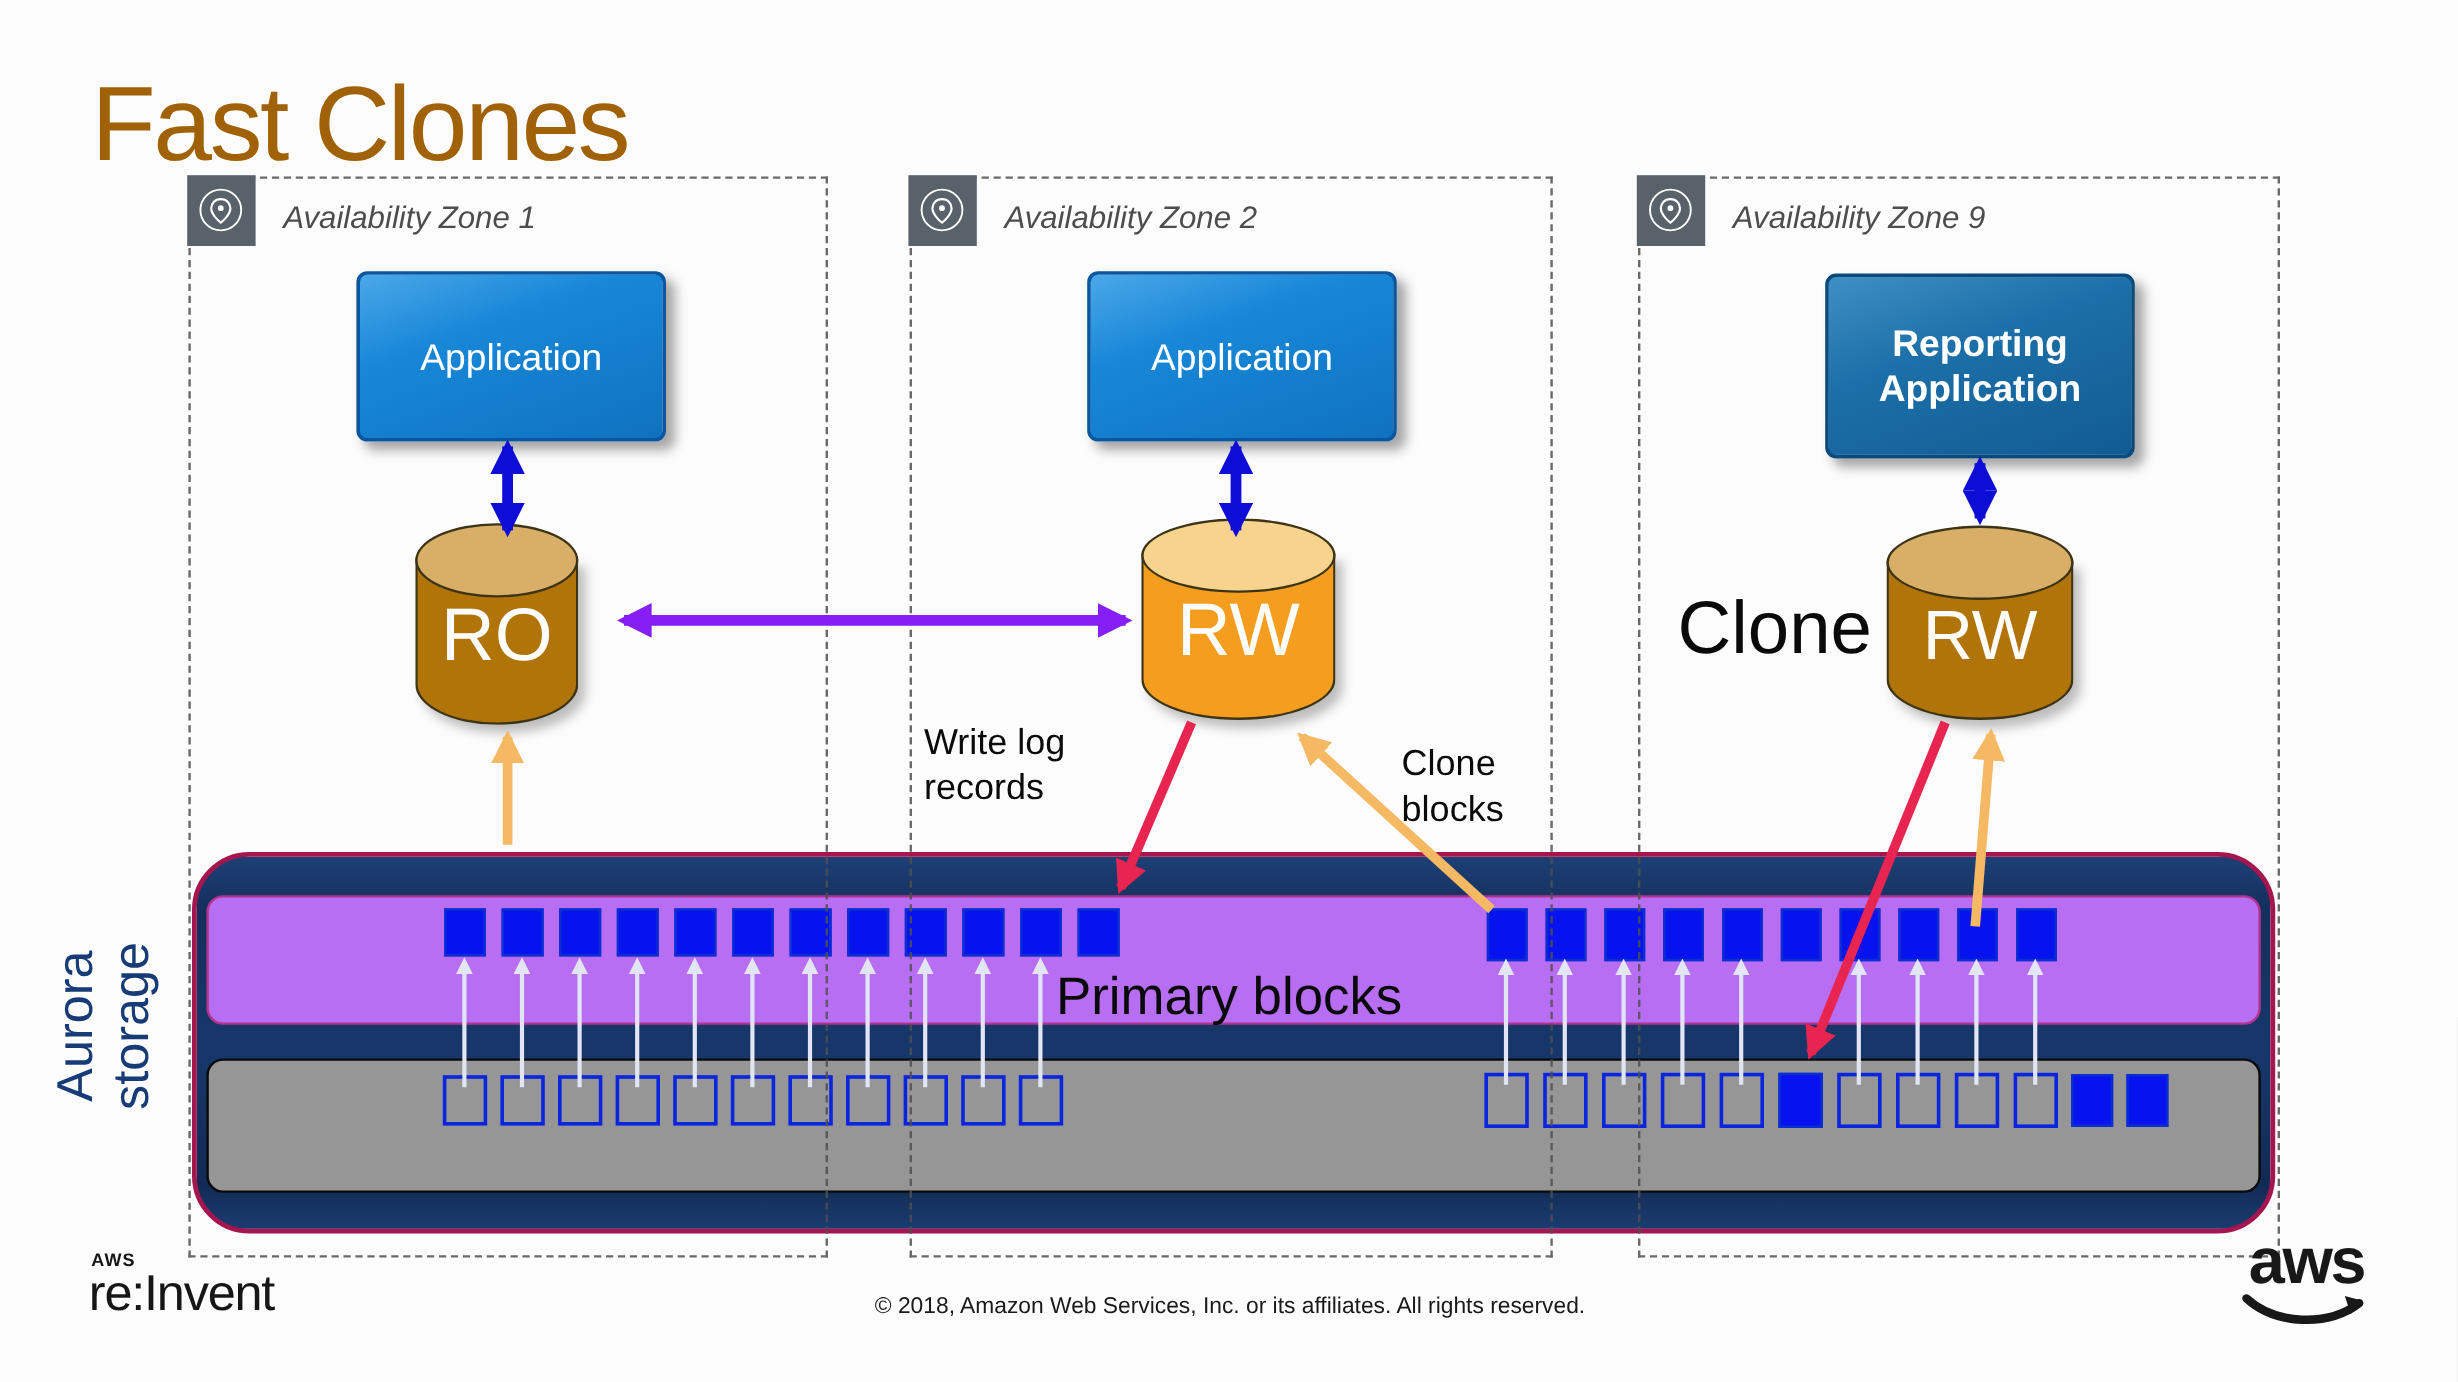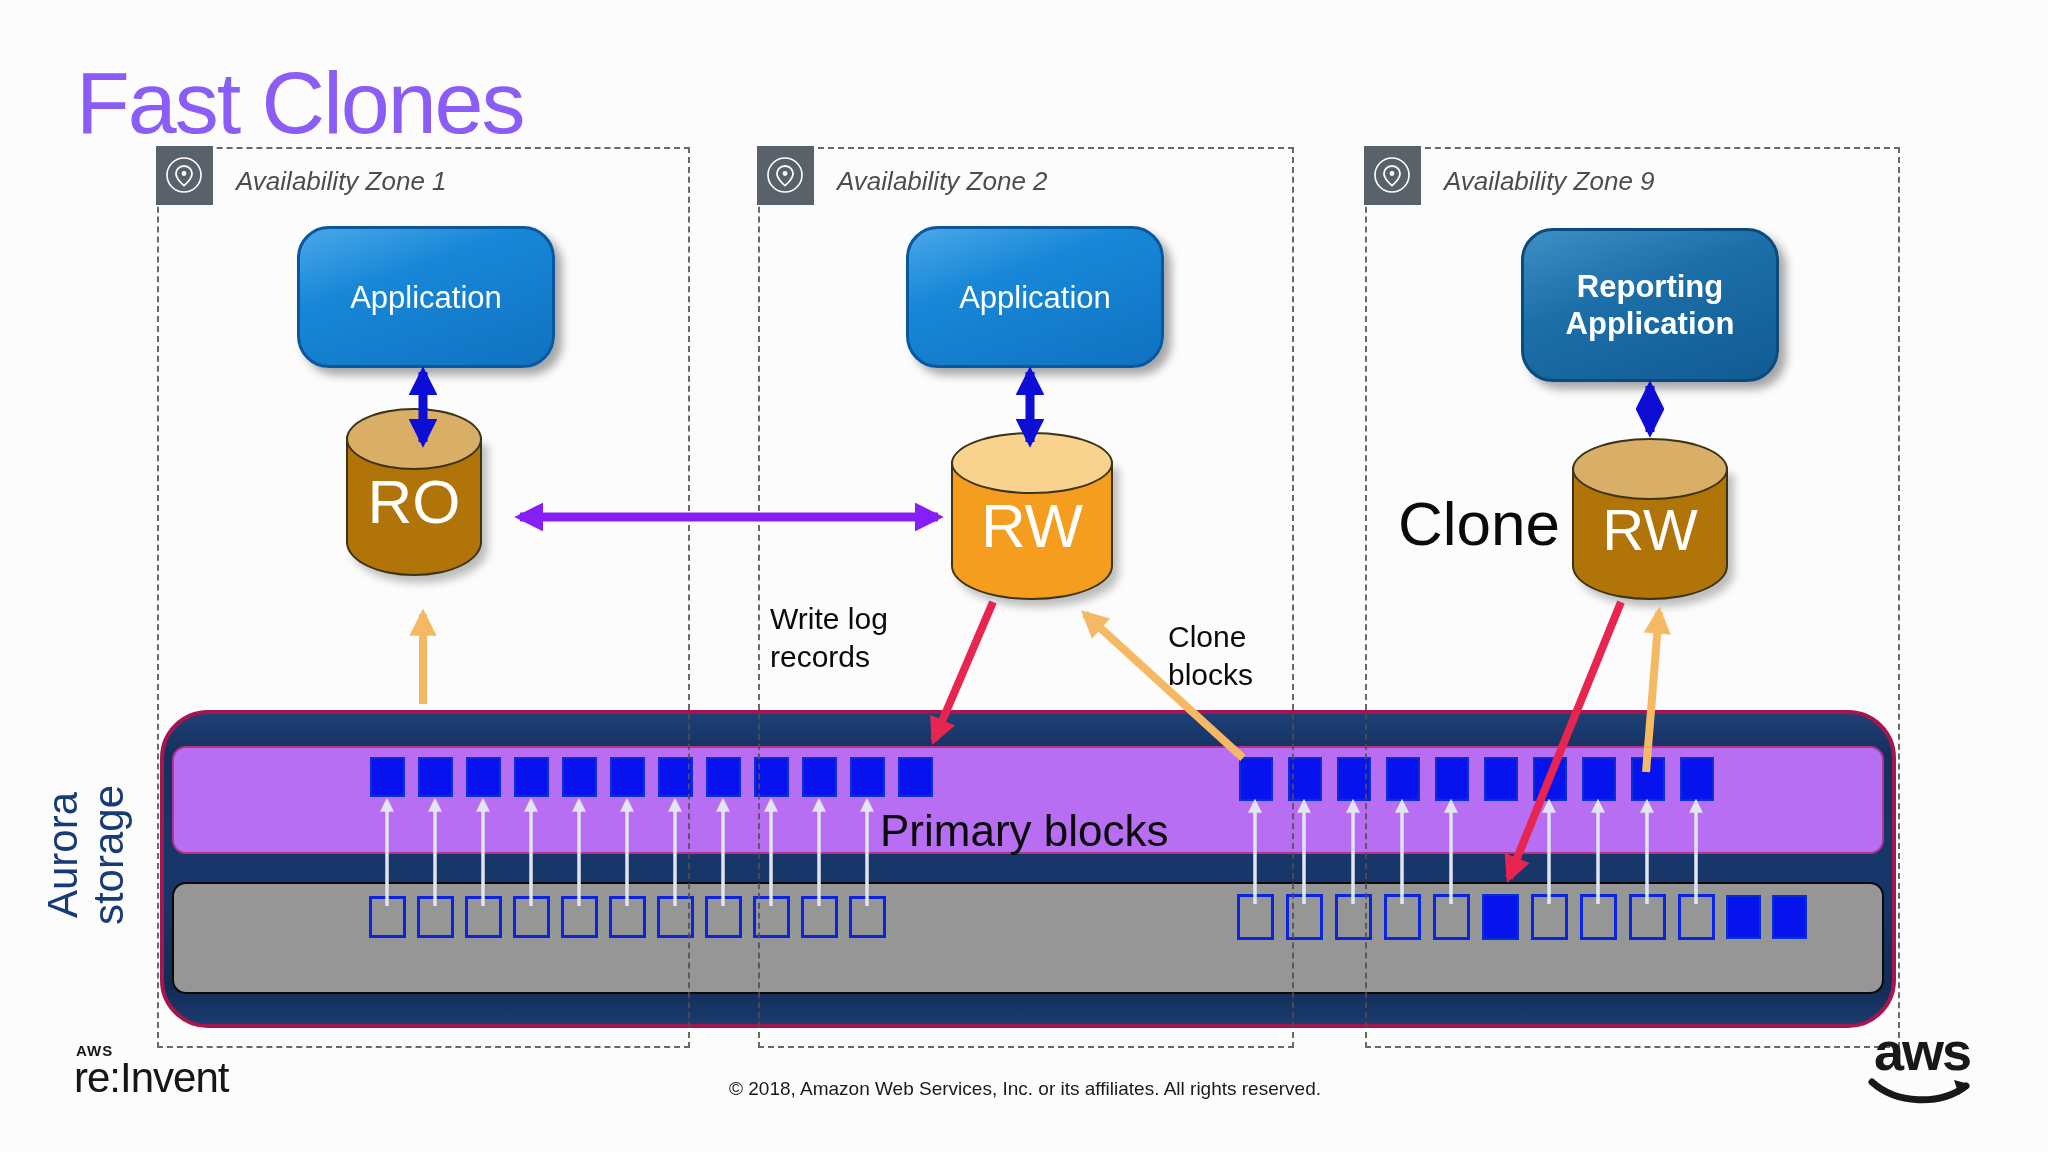--- a/index.html
+++ b/index.html
@@ -1,29 +1,29 @@
 <!DOCTYPE html>
 <html><head>
 <meta charset="utf-8">
 <style>
   html,body{margin:0;padding:0;background:#e8e8e8;}
   .stage{position:relative;width:2048px;height:1152px;background:#fcfcfc;overflow:hidden;
          font-family:"Liberation Sans", sans-serif;color:#111;}
   .abs{position:absolute;}
 
   
-  .title{left:76px;top:52px;font-size:88px;font-weight:500;letter-spacing:-2px;color:#8b5cf6;}
+  .title{left:76px;top:52px;font-size:88px;font-weight:500;letter-spacing:-2px;color:#a16207;}
 
   
   .az{border:2px dashed rgba(80,80,80,0.85);z-index:6;pointer-events:none;}
   .az-icon{width:57px;height:59px;background:#59616B;z-index:7;}
   .az-label{font-size:26px;color:#4d4d4d;z-index:7;white-space:nowrap;font-style:italic;}
 
   
-  .appbox{width:252px;height:136px;border-radius:32px;z-index:5;
+  .appbox{width:252px;height:136px;border-radius:9px;z-index:5;
           background:linear-gradient(160deg,#4AA8E8 0%,#1887D8 35%,#0F72C0 100%);
           border:3px solid #0A57A0;box-shadow:7px 7px 10px rgba(0,0,0,0.35);
           display:flex;align-items:center;justify-content:center;text-align:center;
           color:#fff;font-size:31px;line-height:37px;}
   .appbox.dark{background:linear-gradient(160deg,#3E8FC4 0%,#1C6FA8 40%,#125B93 100%);
           border-color:#0B4A7C;height:148px;}
 
   
   .cyl{z-index:5;}
   .cyl .body{position:absolute;left:0;right:0;top:29px;bottom:0;
@@ -137,21 +137,21 @@
     <svg width="57" height="59" viewBox="0 0 57 59">
       <circle cx="28" cy="29" r="17" fill="none" stroke="#fff" stroke-width="1.6"></circle>
       <path d="M28 20 c-5 0 -8 3.6 -8 7.6 c0 5.8 8 12 8 12 c0 0 8 -6.2 8 -12 c0 -4 -3 -7.6 -8 -7.6 z" fill="none" stroke="#fff" stroke-width="1.8"></path>
       <circle cx="28" cy="27.5" r="2.4" fill="#fff"></circle>
     </svg>
   </div>
   <div class="abs az-label" style="left:236px;top:166px;">Availability Zone 1</div>
   <div class="abs appbox" style="left:297px;top:226px;">
     <span>Application</span>
   </div>
-  <div class="abs cyl amber" style="left:346px;top:408px;width:136px;height:168px;">
+  <div class="abs cyl amber" style="left:346px;top:436px;width:136px;height:168px;">
     <div class="body"></div>
       <div class="cap"></div>
     <div class="dblabel">RO</div>
   </div>
 
   <div class="abs az" style="left:758px;top:147px;width:532px;height:897px;"></div>
   <div class="abs az-icon" style="left:757px;top:146px;">
     <svg width="57" height="59" viewBox="0 0 57 59">
       <circle cx="28" cy="29" r="17" fill="none" stroke="#fff" stroke-width="1.6"></circle>
       <path d="M28 20 c-5 0 -8 3.6 -8 7.6 c0 5.8 8 12 8 12 c0 0 8 -6.2 8 -12 c0 -4 -3 -7.6 -8 -7.6 z" fill="none" stroke="#fff" stroke-width="1.8"></path>

